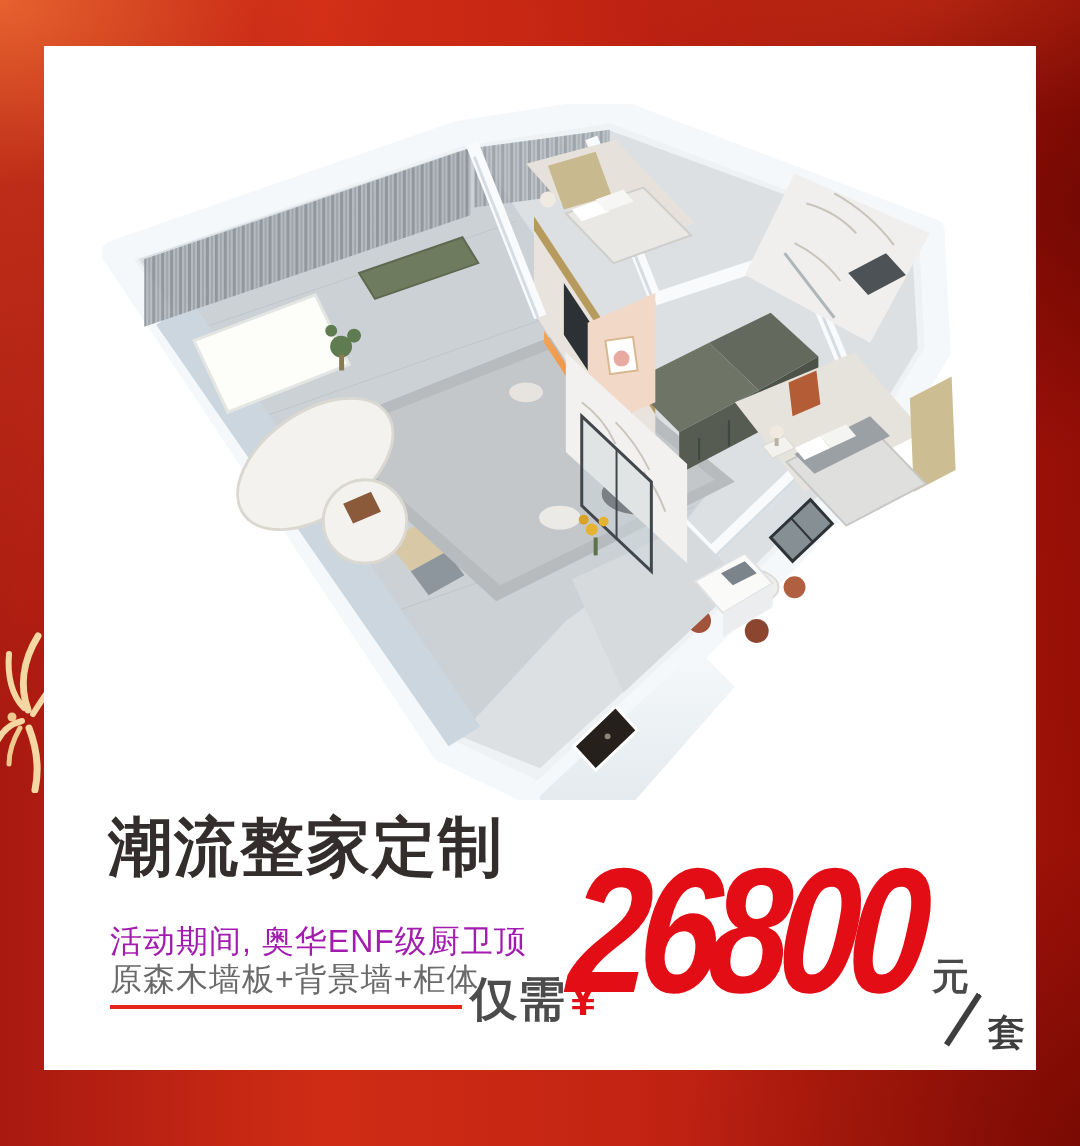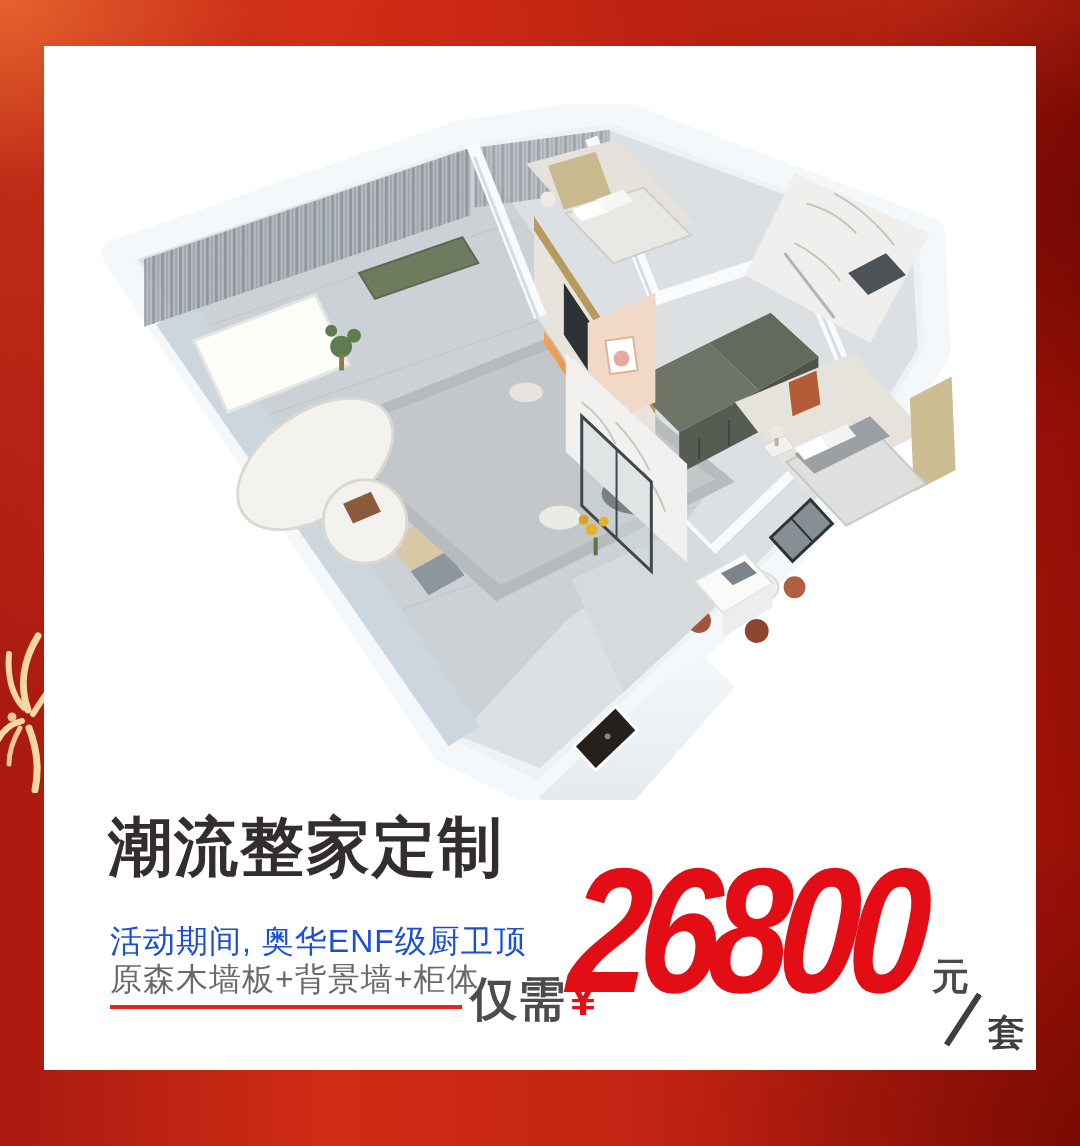--- a/index.html
+++ b/index.html
@@ -25,21 +25,21 @@
     background:#ffffff;
   }
   .firework{position:absolute;left:0;top:618px;width:52px;height:175px;}
 
   .apartment{position:absolute;left:52px;top:58px;width:884px;height:696px;}
 
   .headline{
     position:absolute;left:64px;top:766px;
     font-size:64px;font-weight:bold;color:#332e2d;letter-spacing:2px;line-height:1.1;
   }
-  .subline1{position:absolute;left:66px;top:874px;font-size:32px;color:#1d4ed8;letter-spacing:1px;text-align:center;}
+  .subline1{position:absolute;left:66px;top:874px;font-size:32px;color:#a21caf;letter-spacing:1px;text-align:center;}
   .subline2{position:absolute;left:66px;top:912px;font-size:32px;color:#6a6a6a;letter-spacing:1px;text-align:right;}
   .underline{position:absolute;left:66px;top:959px;width:352px;height:4px;background:#e8231a;}
   .price-label{position:absolute;left:426px;top:922px;font-size:47px;color:#4c4c4c;font-weight:bold;letter-spacing:1px;}
   .price-label .yen{color:#e30f16;margin-left:4px;font-weight:bold;}
   .price-amount{
     position:absolute;left:520px;top:796px;line-height:1;white-space:nowrap;
     font-size:178px;font-weight:bold;font-style:italic;letter-spacing:-14px;
     color:#e30d16;transform:scaleX(.82) skewX(-5deg);transform-origin:left bottom;
   }
   .price-unit{position:absolute;left:880px;top:898px;width:115px;height:120px;}

